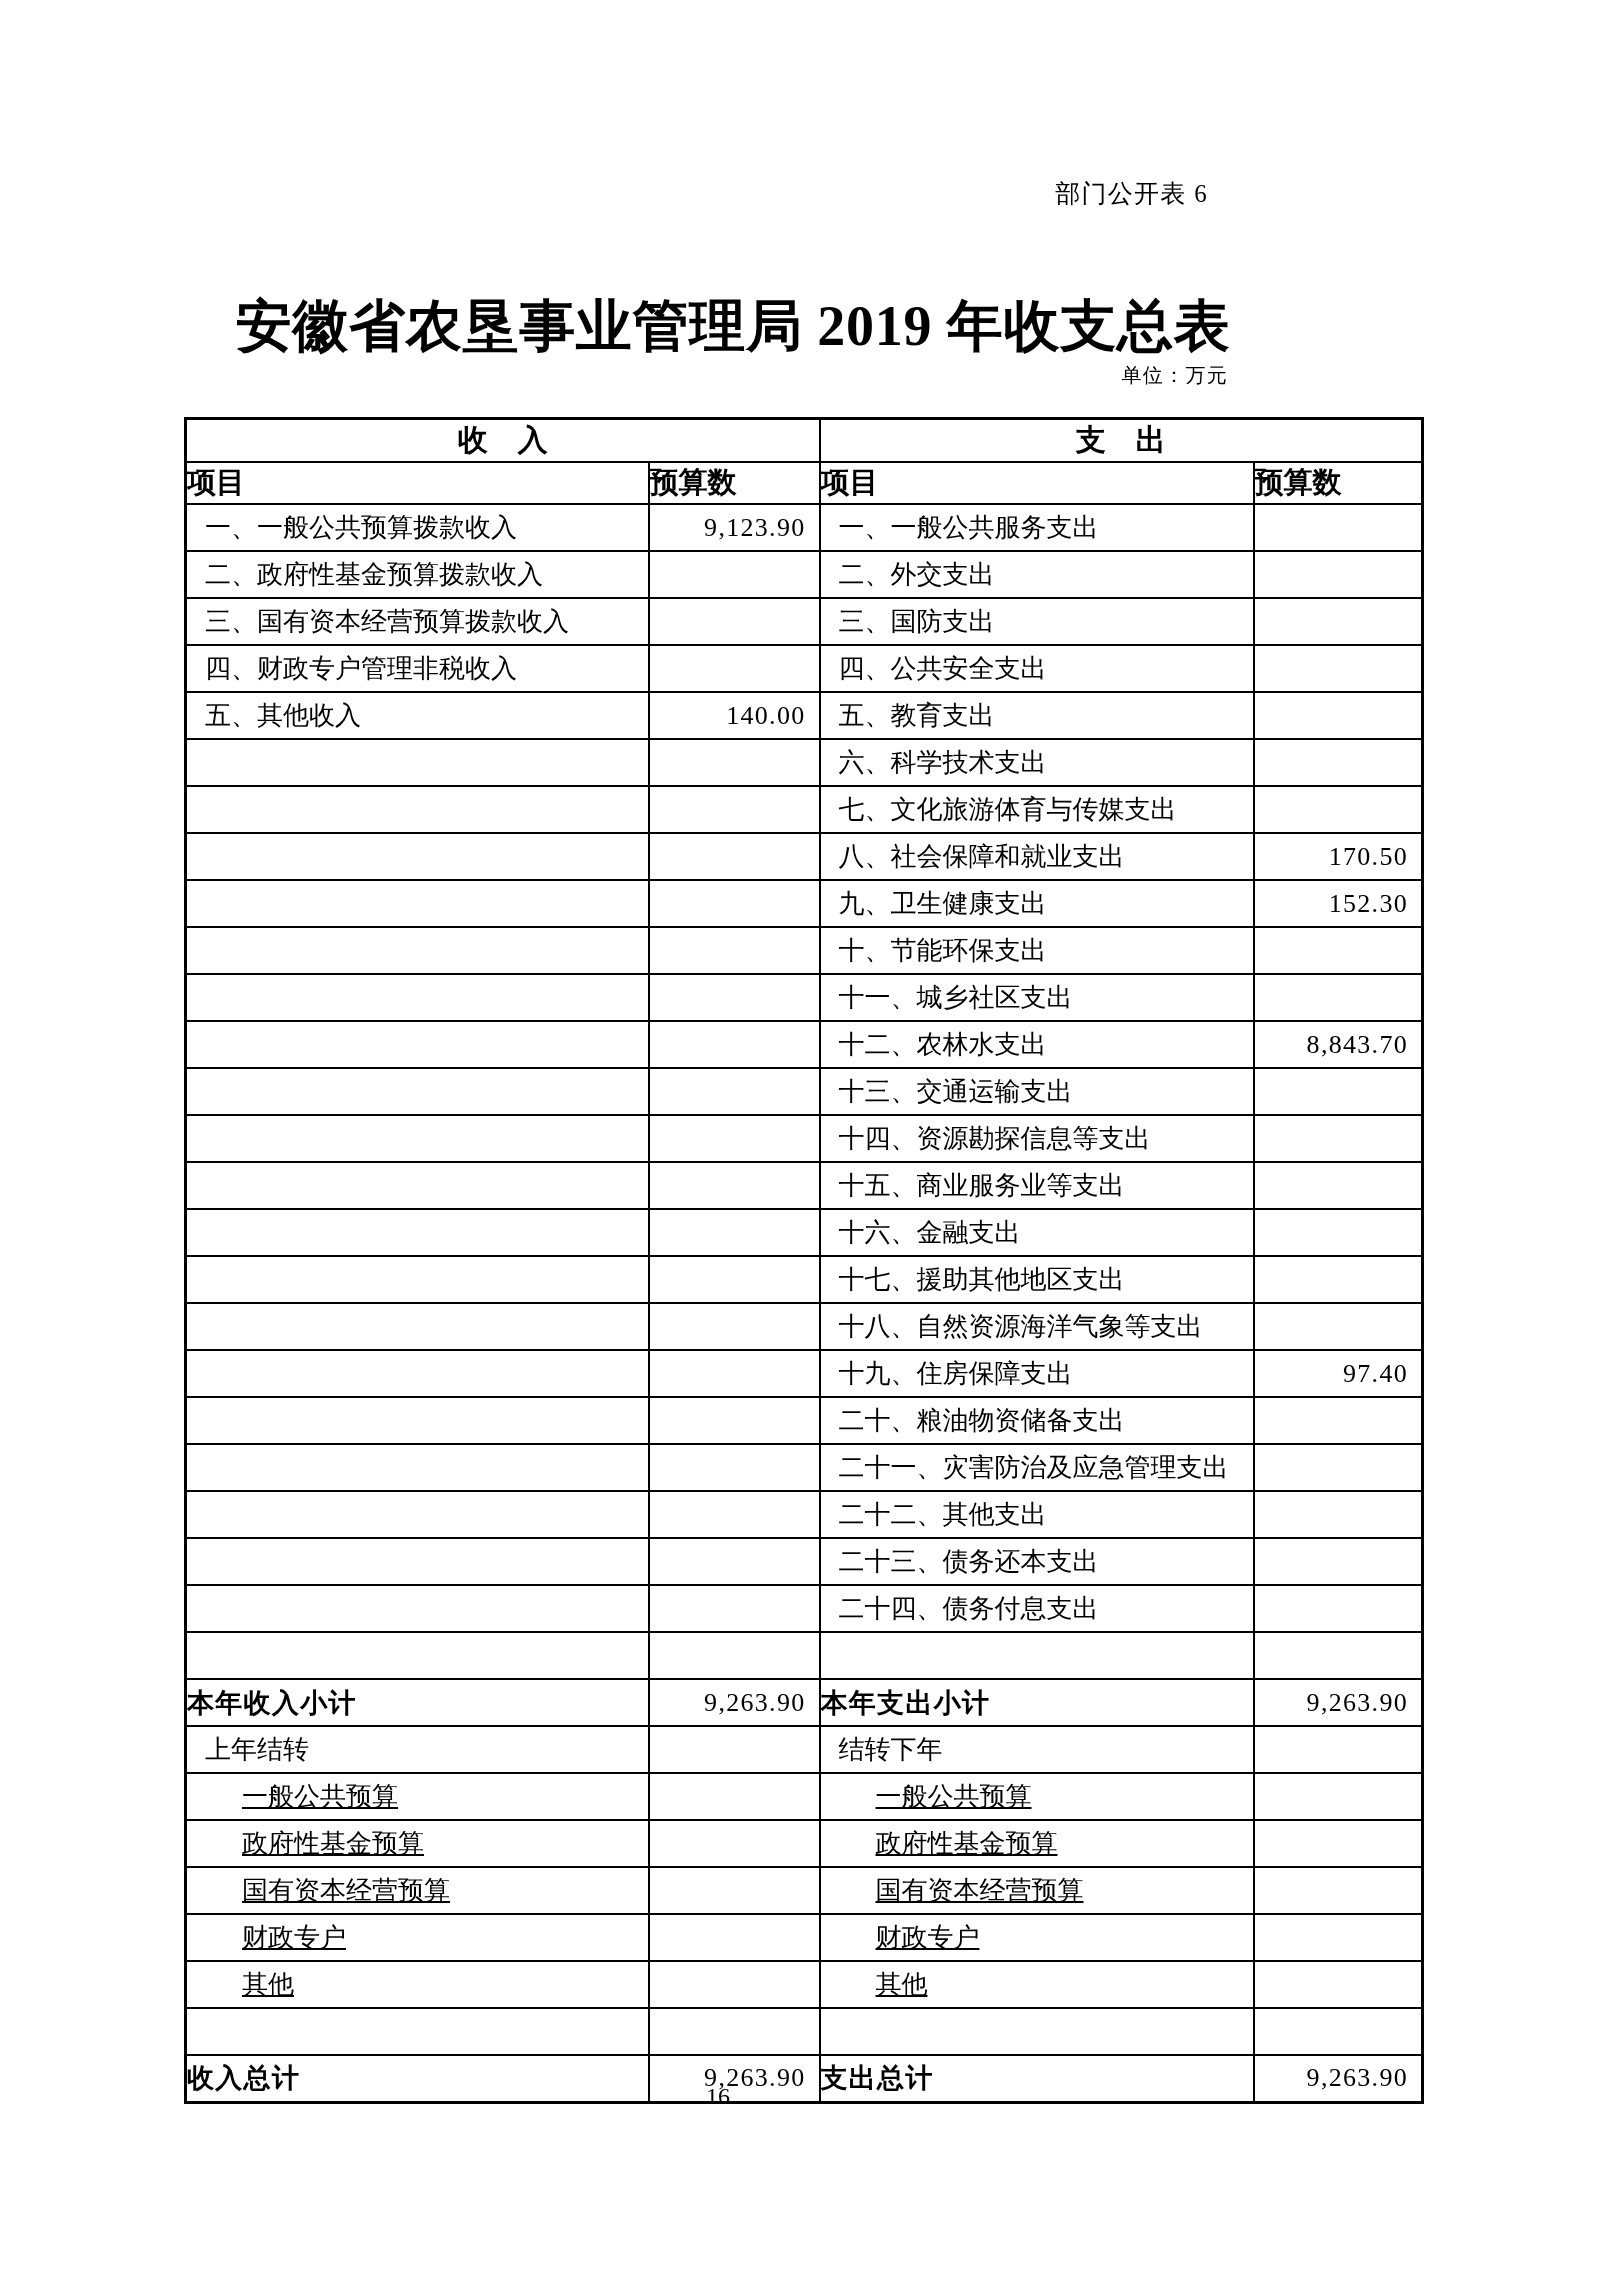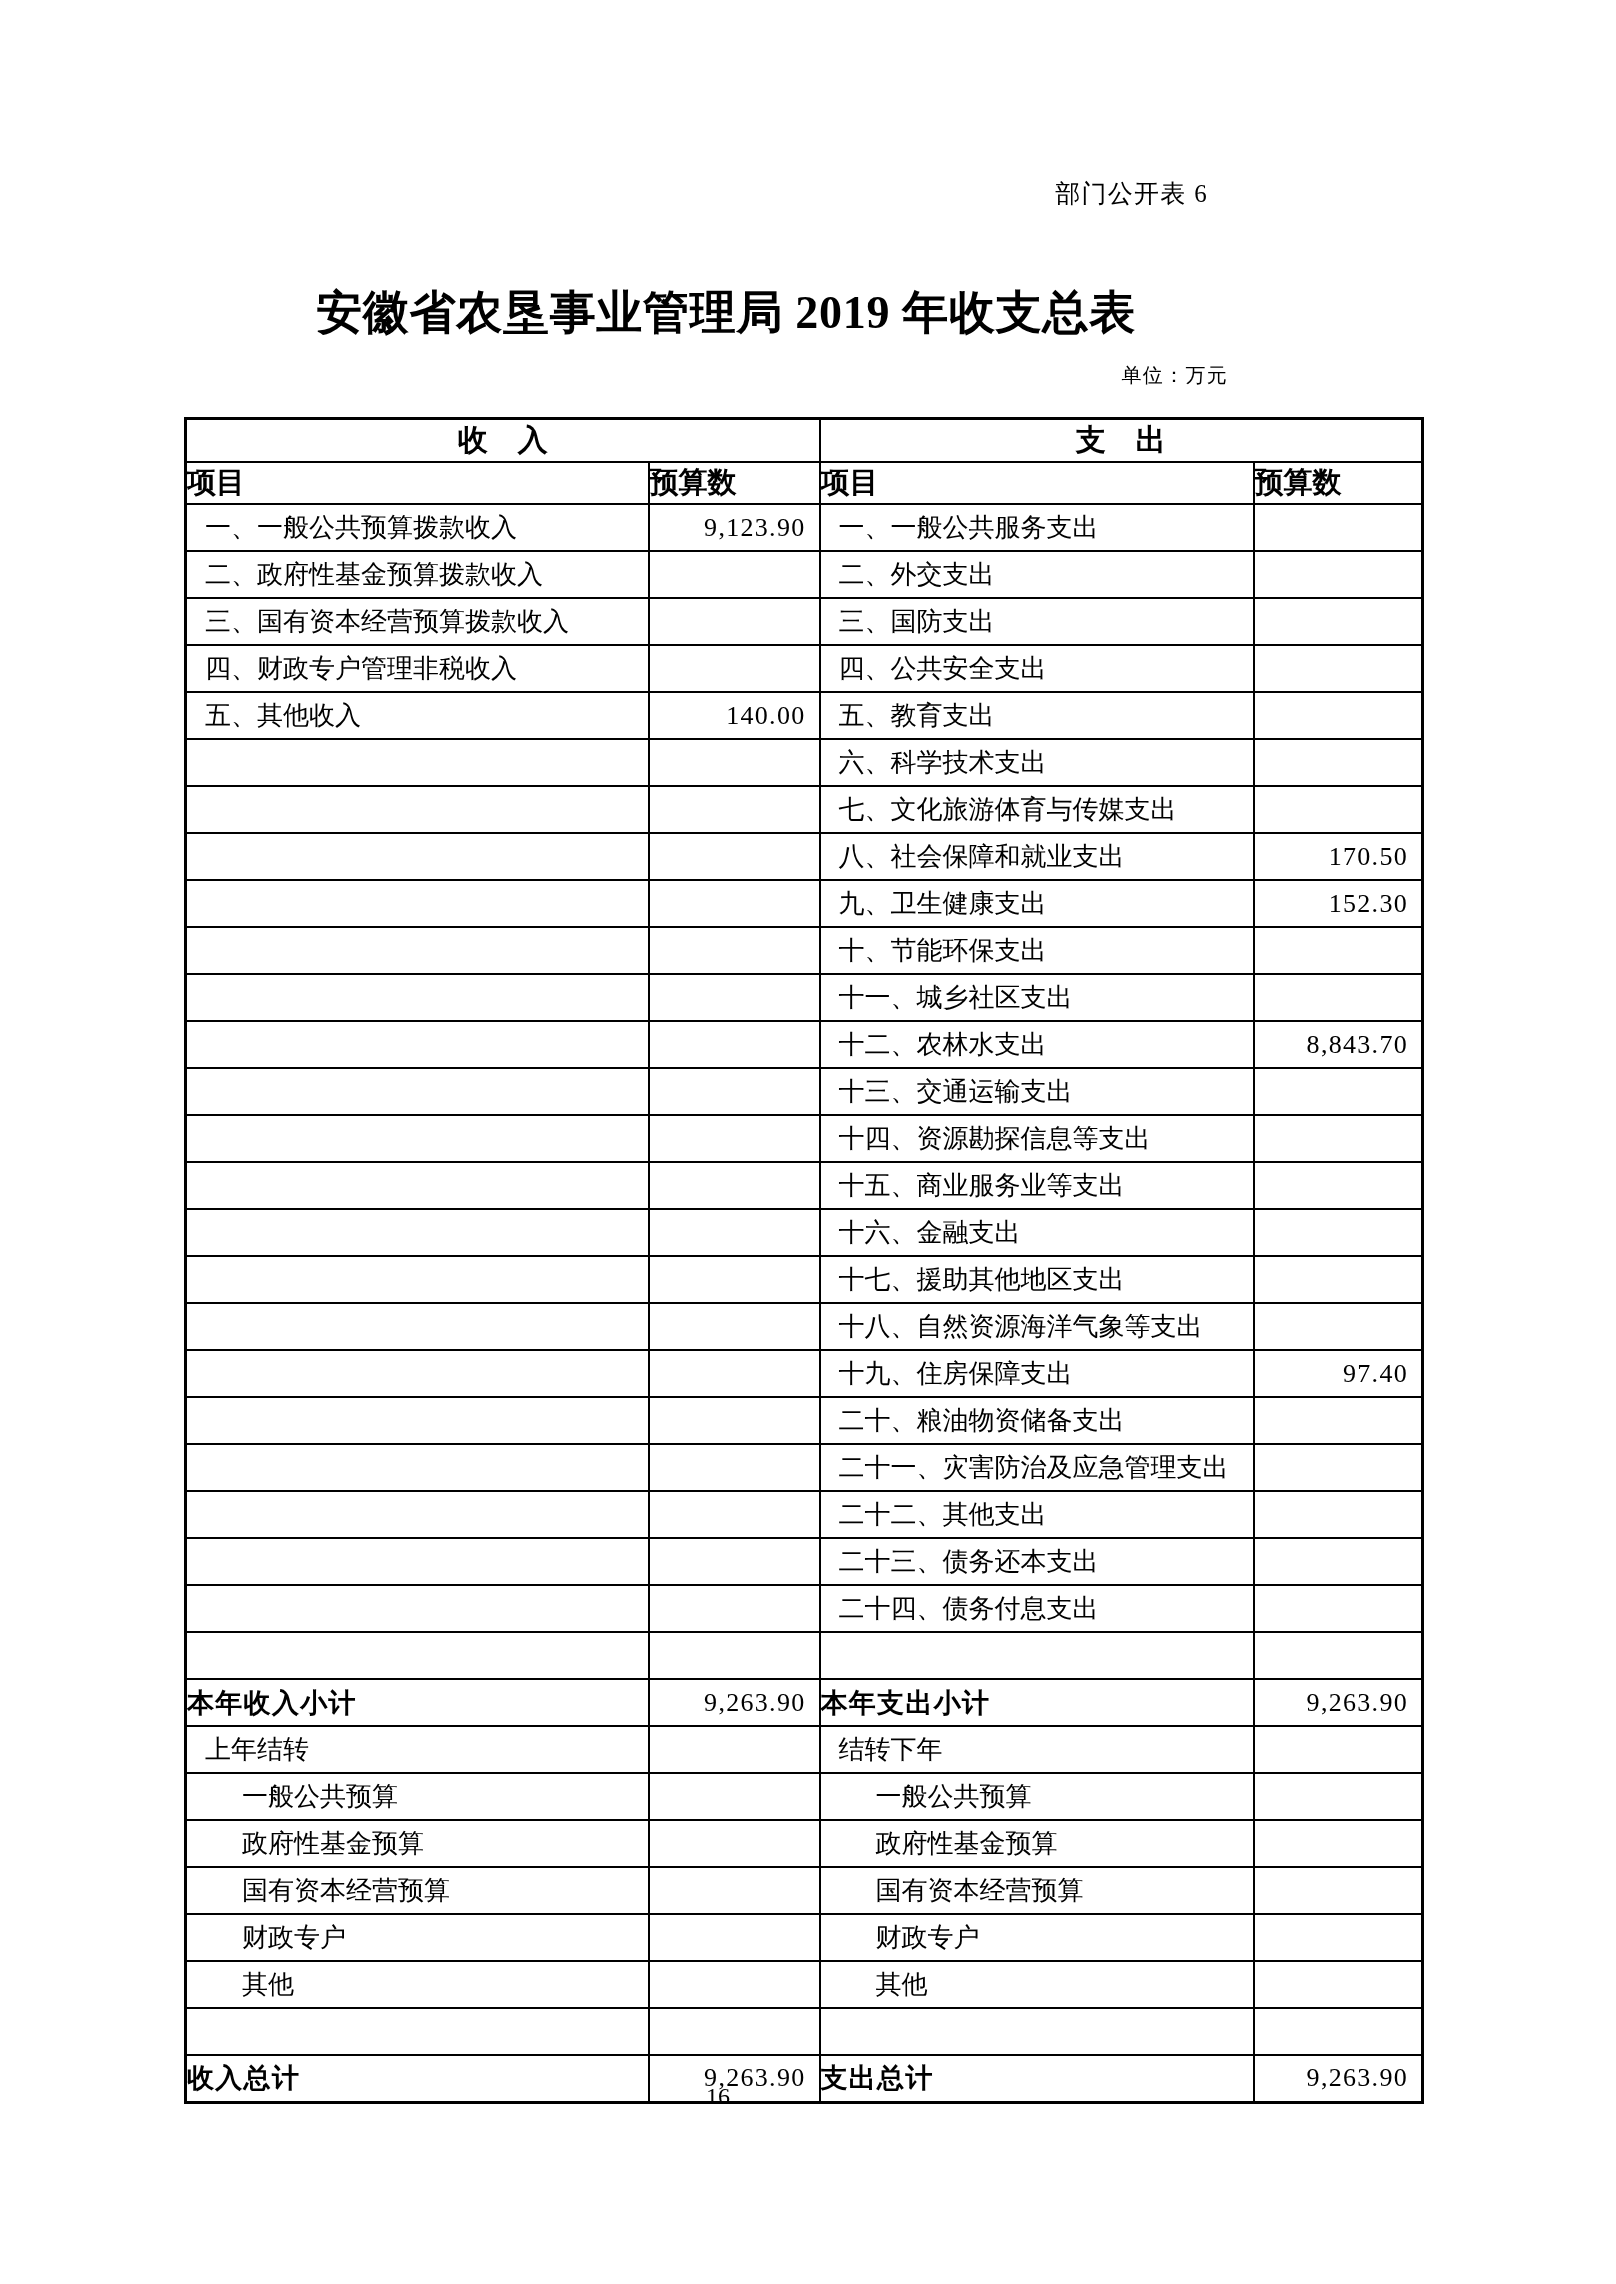--- a/index.html
+++ b/index.html
@@ -22,23 +22,23 @@
     right: 228px;
     font-size: 25px;
     letter-spacing: 1.3px;
     white-space: nowrap;
   }
   .title {
     position: absolute;
     top: 274px;
     left: 0;
     width: 100%;
-    margin: 8px;
+    margin: 15px;
     text-align: center;
-    font-size: 46px;
+    font-size: 56px;
     font-weight: bold;
     letter-spacing: 0.7px;
     white-space: nowrap;
   }
   .unit-note {
     position: absolute;
     top: 362px;
     right: 208px;
     font-size: 20px;
     letter-spacing: 1.3px;
@@ -71,21 +71,21 @@
   tr.h2 th {
     font-size: 29px;
     font-weight: bold;
     text-align: left;
   }
   td.item {
     font-size: 26px;
     text-align: left;
     padding-left: 18px;
   }
-  td.item.ind2 { padding-left: 55px; }
+  td.item.ind2 { padding-left: 55px; text-decoration: underline; }
   td.item.sum {
     text-align: left;
     font-weight: bold;
     font-size: 27px;
     letter-spacing: 1.3px;
     padding-left: 0;
   }
   td.num {
     font-size: 26px;
     text-align: right;

